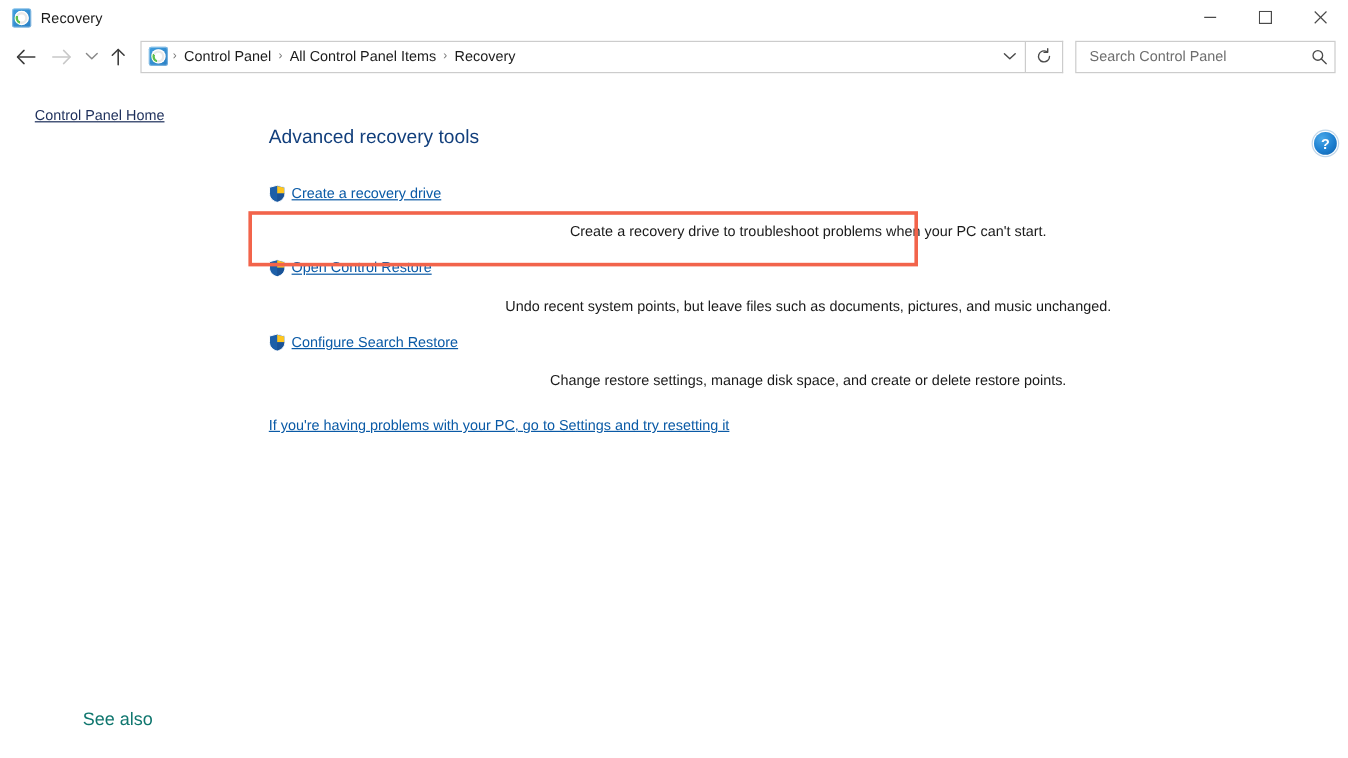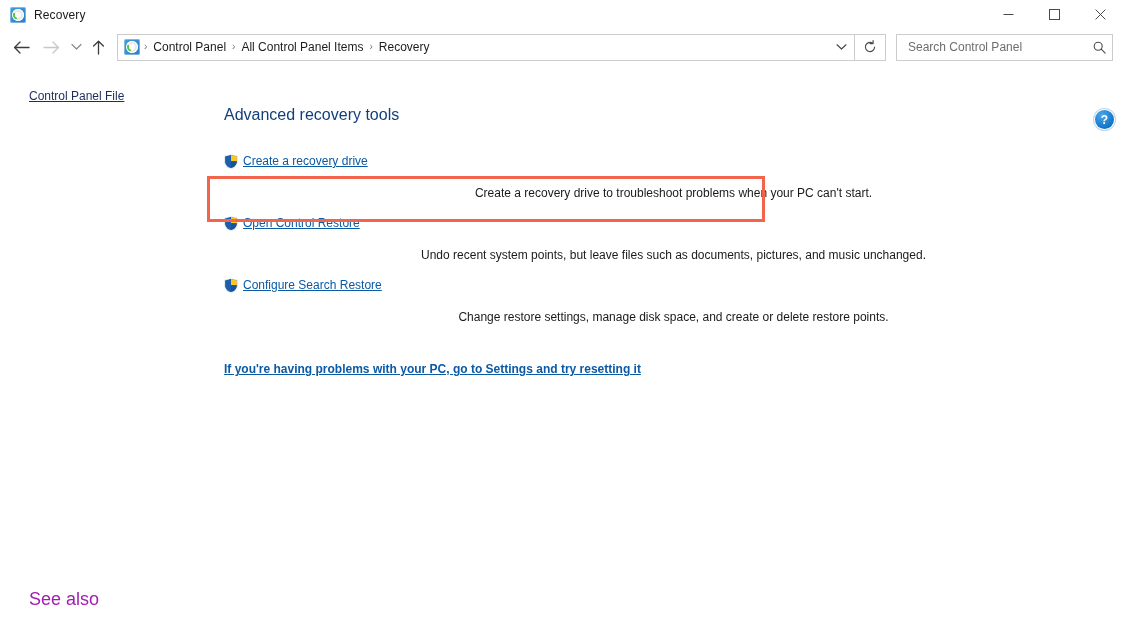--- a/index.html
+++ b/index.html
@@ -216,24 +216,25 @@
     line-height: 18px;
     display: block;
   }
   .seealso-wrap {
     position: absolute;
     left: 0;
     bottom: 23px;
     width: 100%;
   }
   .seealso-title {
-    font-size: 18px;
-    color: #a21caf;
+    font-size: 15px;
+    color: #0f766e;
     padding-left: 29px;
     line-height: 19px;
+    margin-left: 40px;
   }
   .seealso-link {
     font-size: 12px;
     color: #1c2e5a;
     padding-left: 29px;
     line-height: 22px;
     display: block;
   }
 
   .mainpane {
@@ -298,23 +299,22 @@
     padding-left: 0;
     white-space: nowrap;
     margin-top: 16px;
   }
   .spacer-sm { height: 14px; }
   .reset-link {
     font-size: 12px;
     color: #0a5aa6;
     line-height: 16px;
     display: inline-block;
-    margin-top: 36px;
+    margin-top: 21px;
     white-space: nowrap;
-    font-weight: bold;
   }
 
   
   .highlight-box {
     position: absolute;
     left: 207px;
     top: 176px;
     width: 558px;
     height: 46px;
     border: 3px solid #f2644b;
@@ -406,21 +406,21 @@
         <circle cx="5.2" cy="5.2" r="4" fill="none" stroke="currentColor" stroke-width="1.1"></circle>
         <line x1="8.2" y1="8.2" x2="12.2" y2="12.2" stroke="currentColor" stroke-width="1.1" stroke-linecap="round"></line>
       </svg>
     </span>
   </div>
 </div>
 
 <div class="content">
 
   <div class="sidebar">
-    <a class="sidebar-link" href="#">Control Panel File</a>
+    <a class="sidebar-link" href="#">Control Panel Home</a>
 
     <div class="seealso-wrap">
       <div class="seealso-title">See also</div>
     </div>
   </div>
 
   <div class="mainpane">
 
     <div class="help-button">?</div>
 

